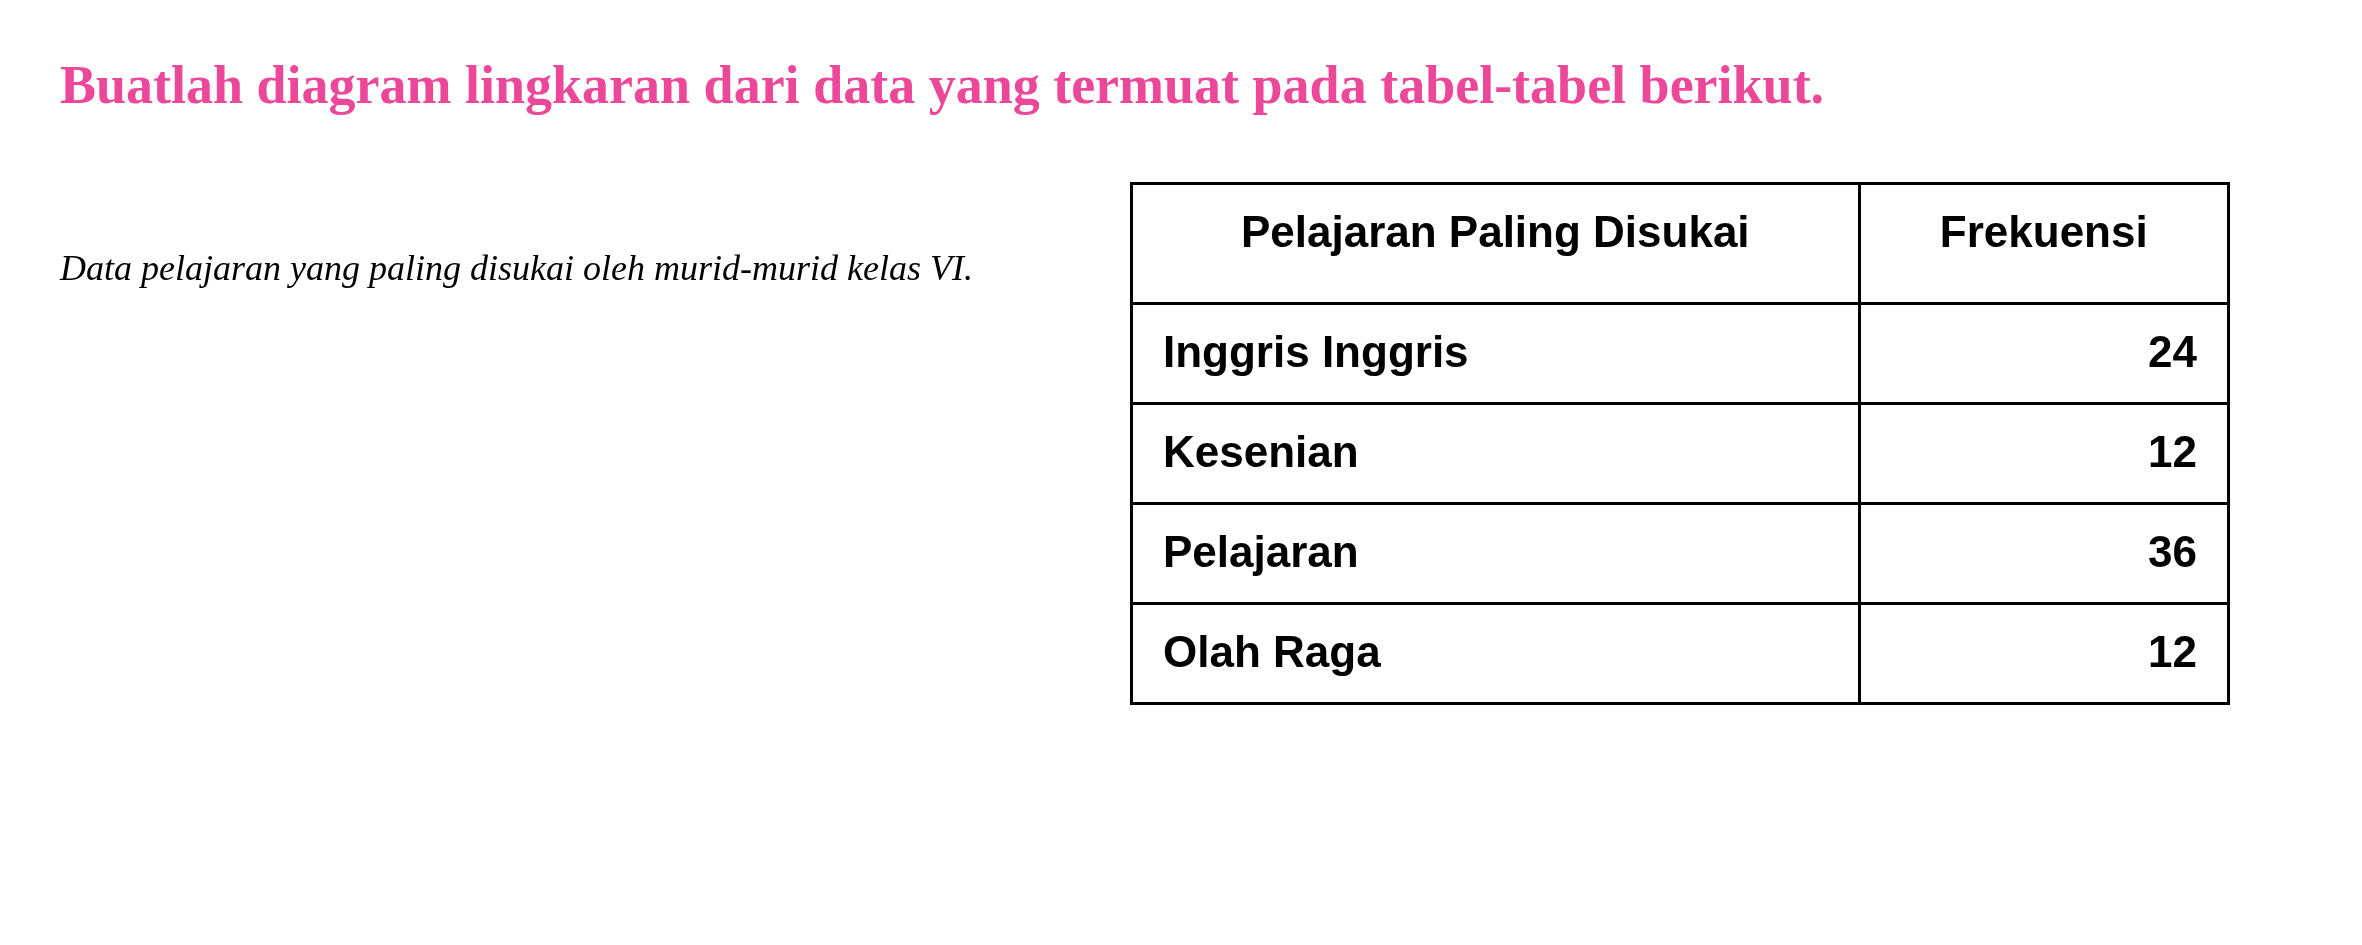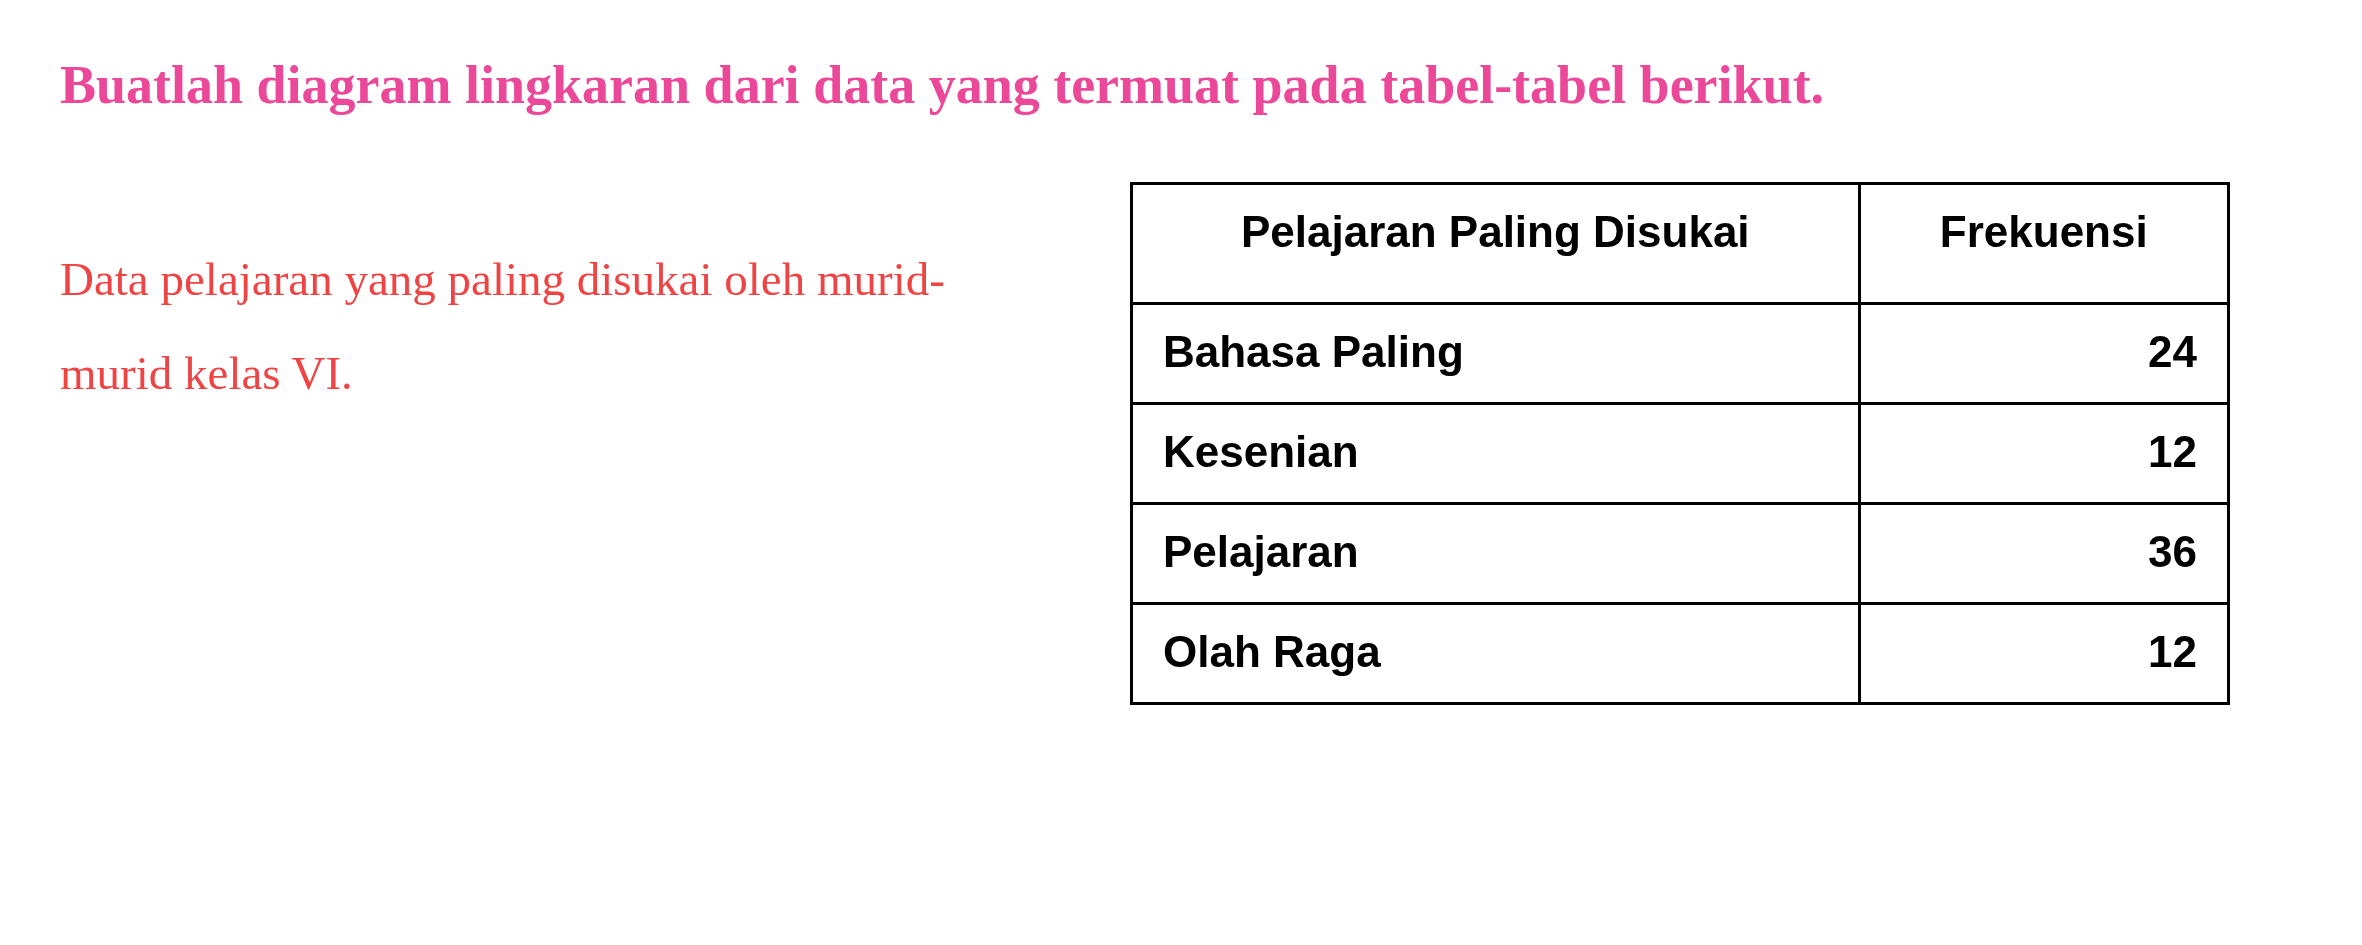--- a/index.html
+++ b/index.html
@@ -25,26 +25,27 @@
       color: #ec4899;
       margin-bottom: 50px;
     }
     .main-row {
       display: flex;
       flex-direction: row;
       align-items: flex-start;
       gap: 120px;
     }
     .description {
-      font-size: 47px;
+      font-size: 36px;
       font-weight: normal;
       line-height: 2.0;
-      color: #ef4444;
+      color: #000000;
       flex: 0 0 950px;
       padding-top: 50px;
+      font-style: italic;
     }
     .data-table {
       border-collapse: collapse;
       flex: 0 0 auto;
       width: 1100px;
     }
     .data-table th,
     .data-table td {
       border: 3px solid #000000;
       padding: 22px 30px;
@@ -87,21 +88,21 @@
 
     <table class="data-table">
       <thead>
         <tr>
           <th>Pelajaran Paling Disukai</th>
           <th>Frekuensi</th>
         </tr>
       </thead>
       <tbody>
         <tr>
-          <td>Bahasa Paling</td>
+          <td>Inggris Inggris</td>
           <td>24</td>
         </tr>
         <tr>
           <td>Kesenian</td>
           <td>12</td>
         </tr>
         <tr>
           <td>Pelajaran</td>
           <td>36</td>
         </tr>

